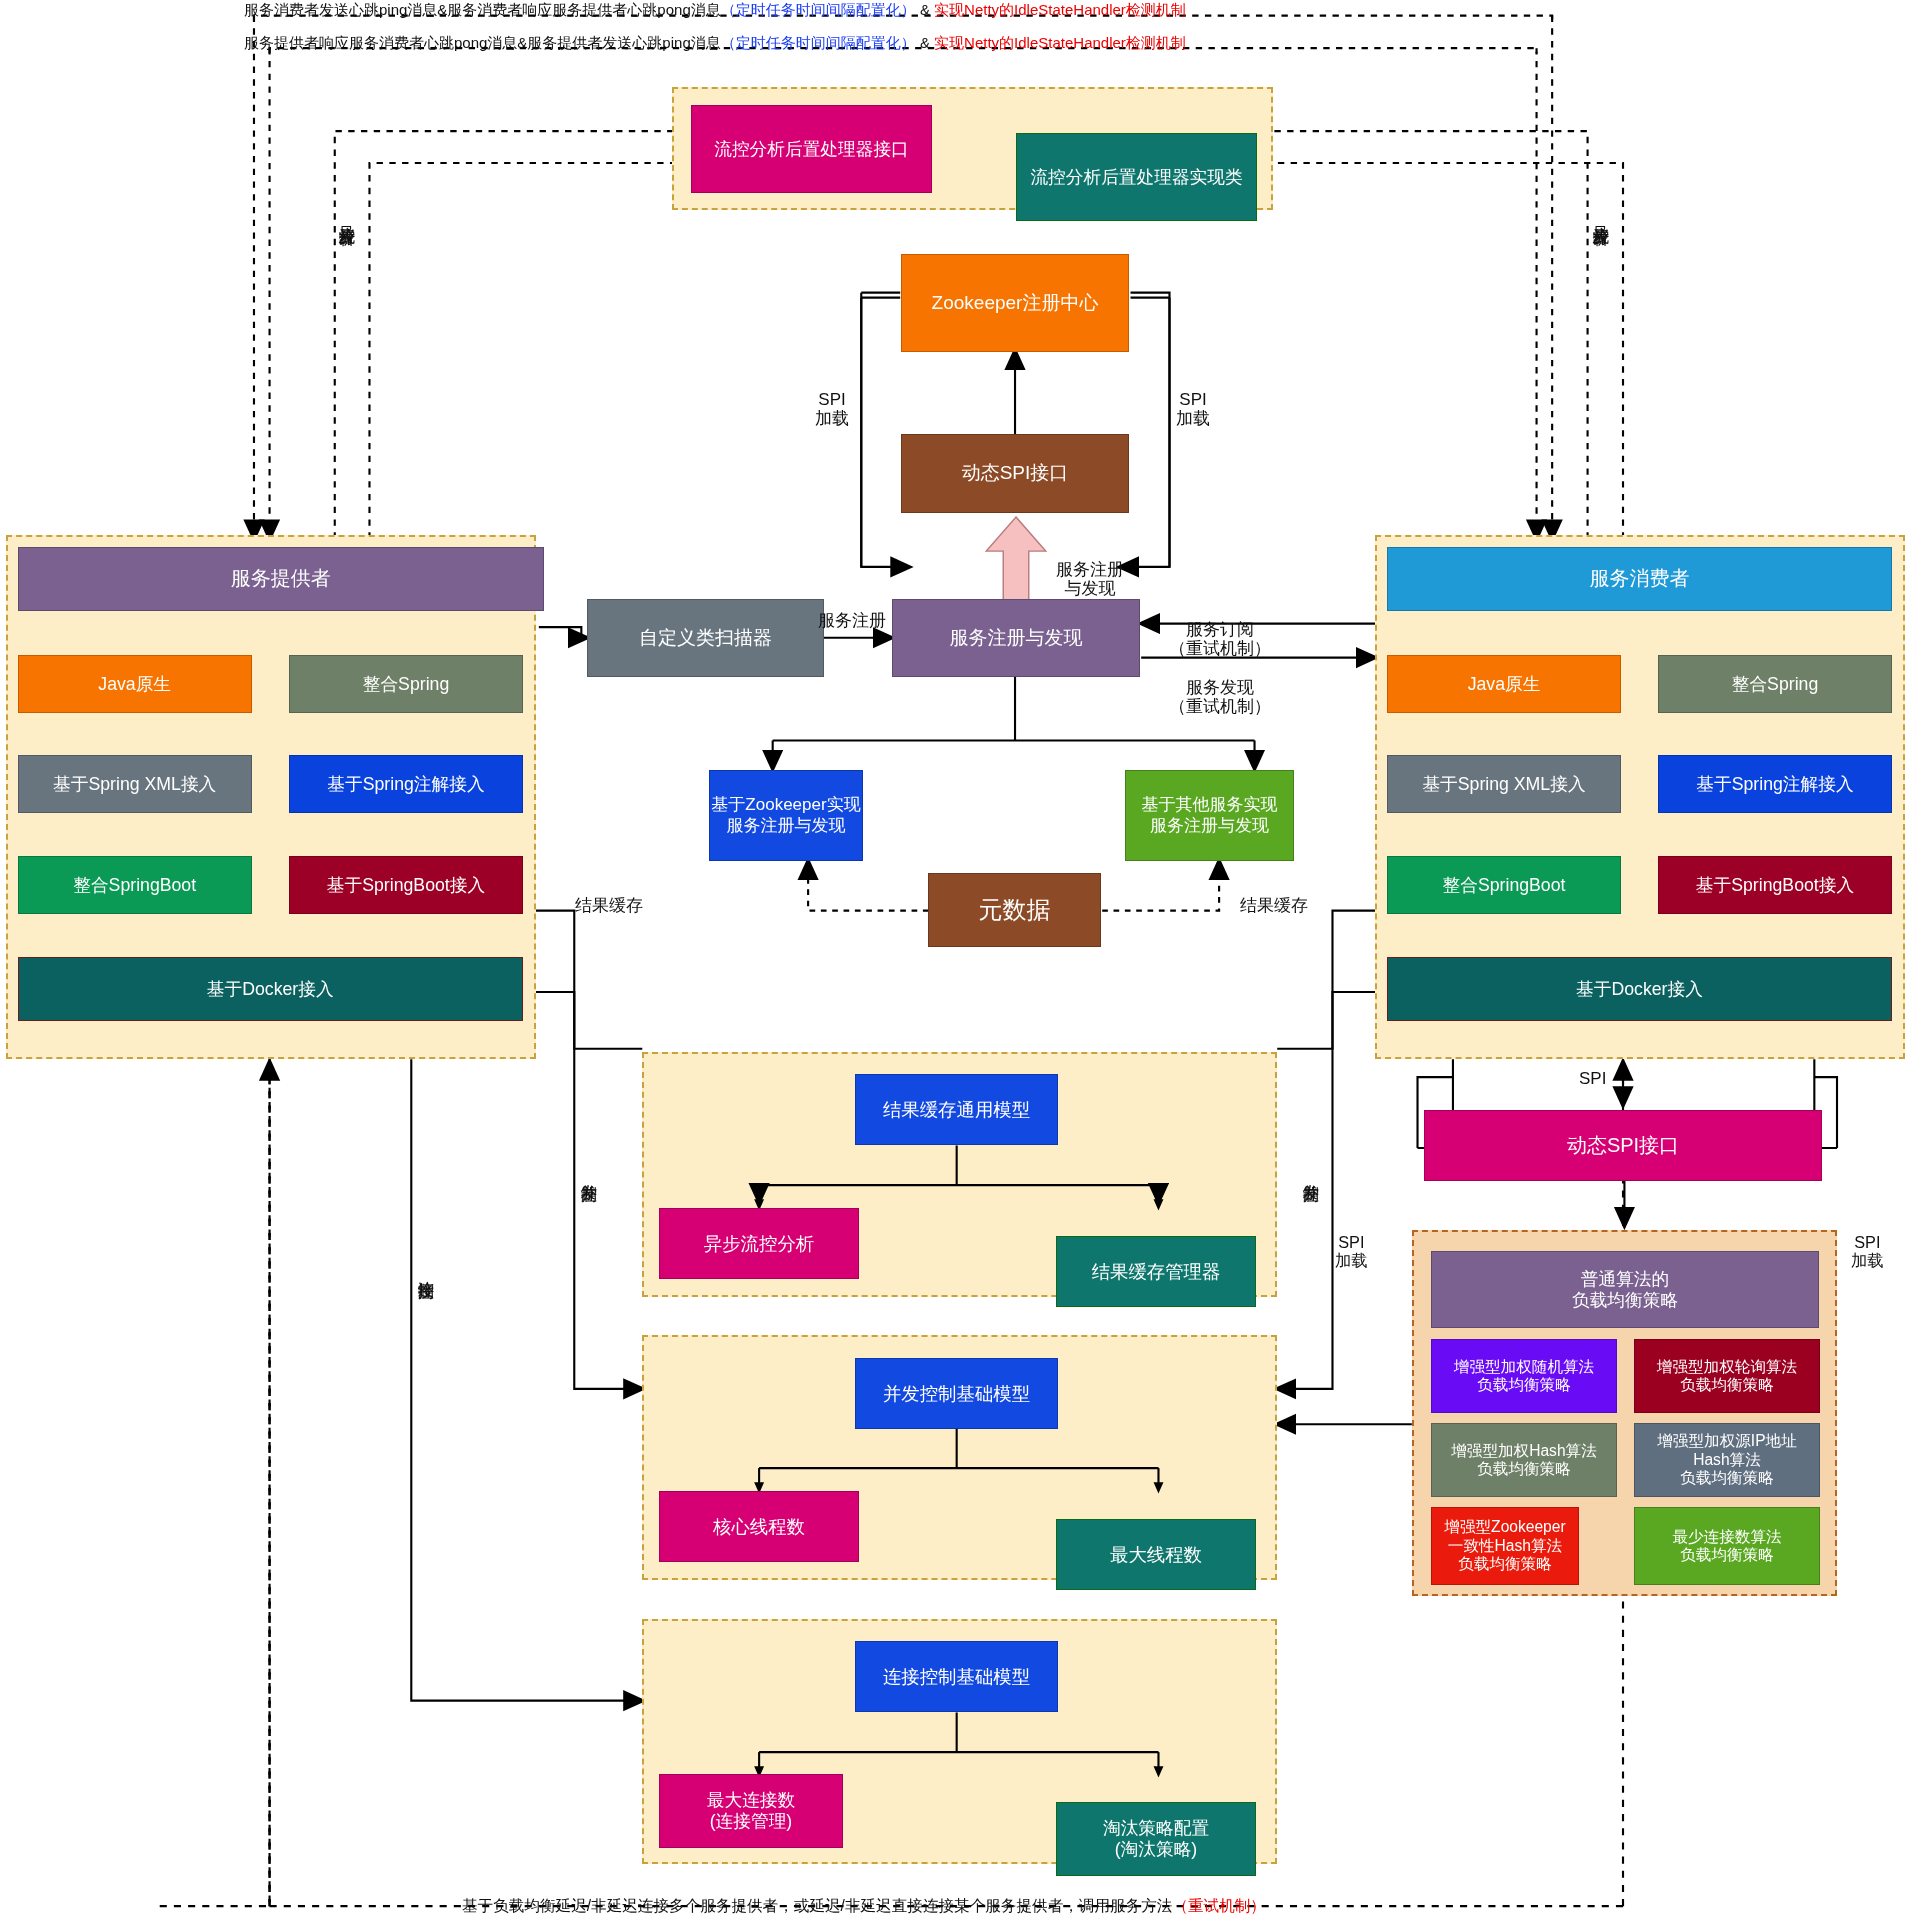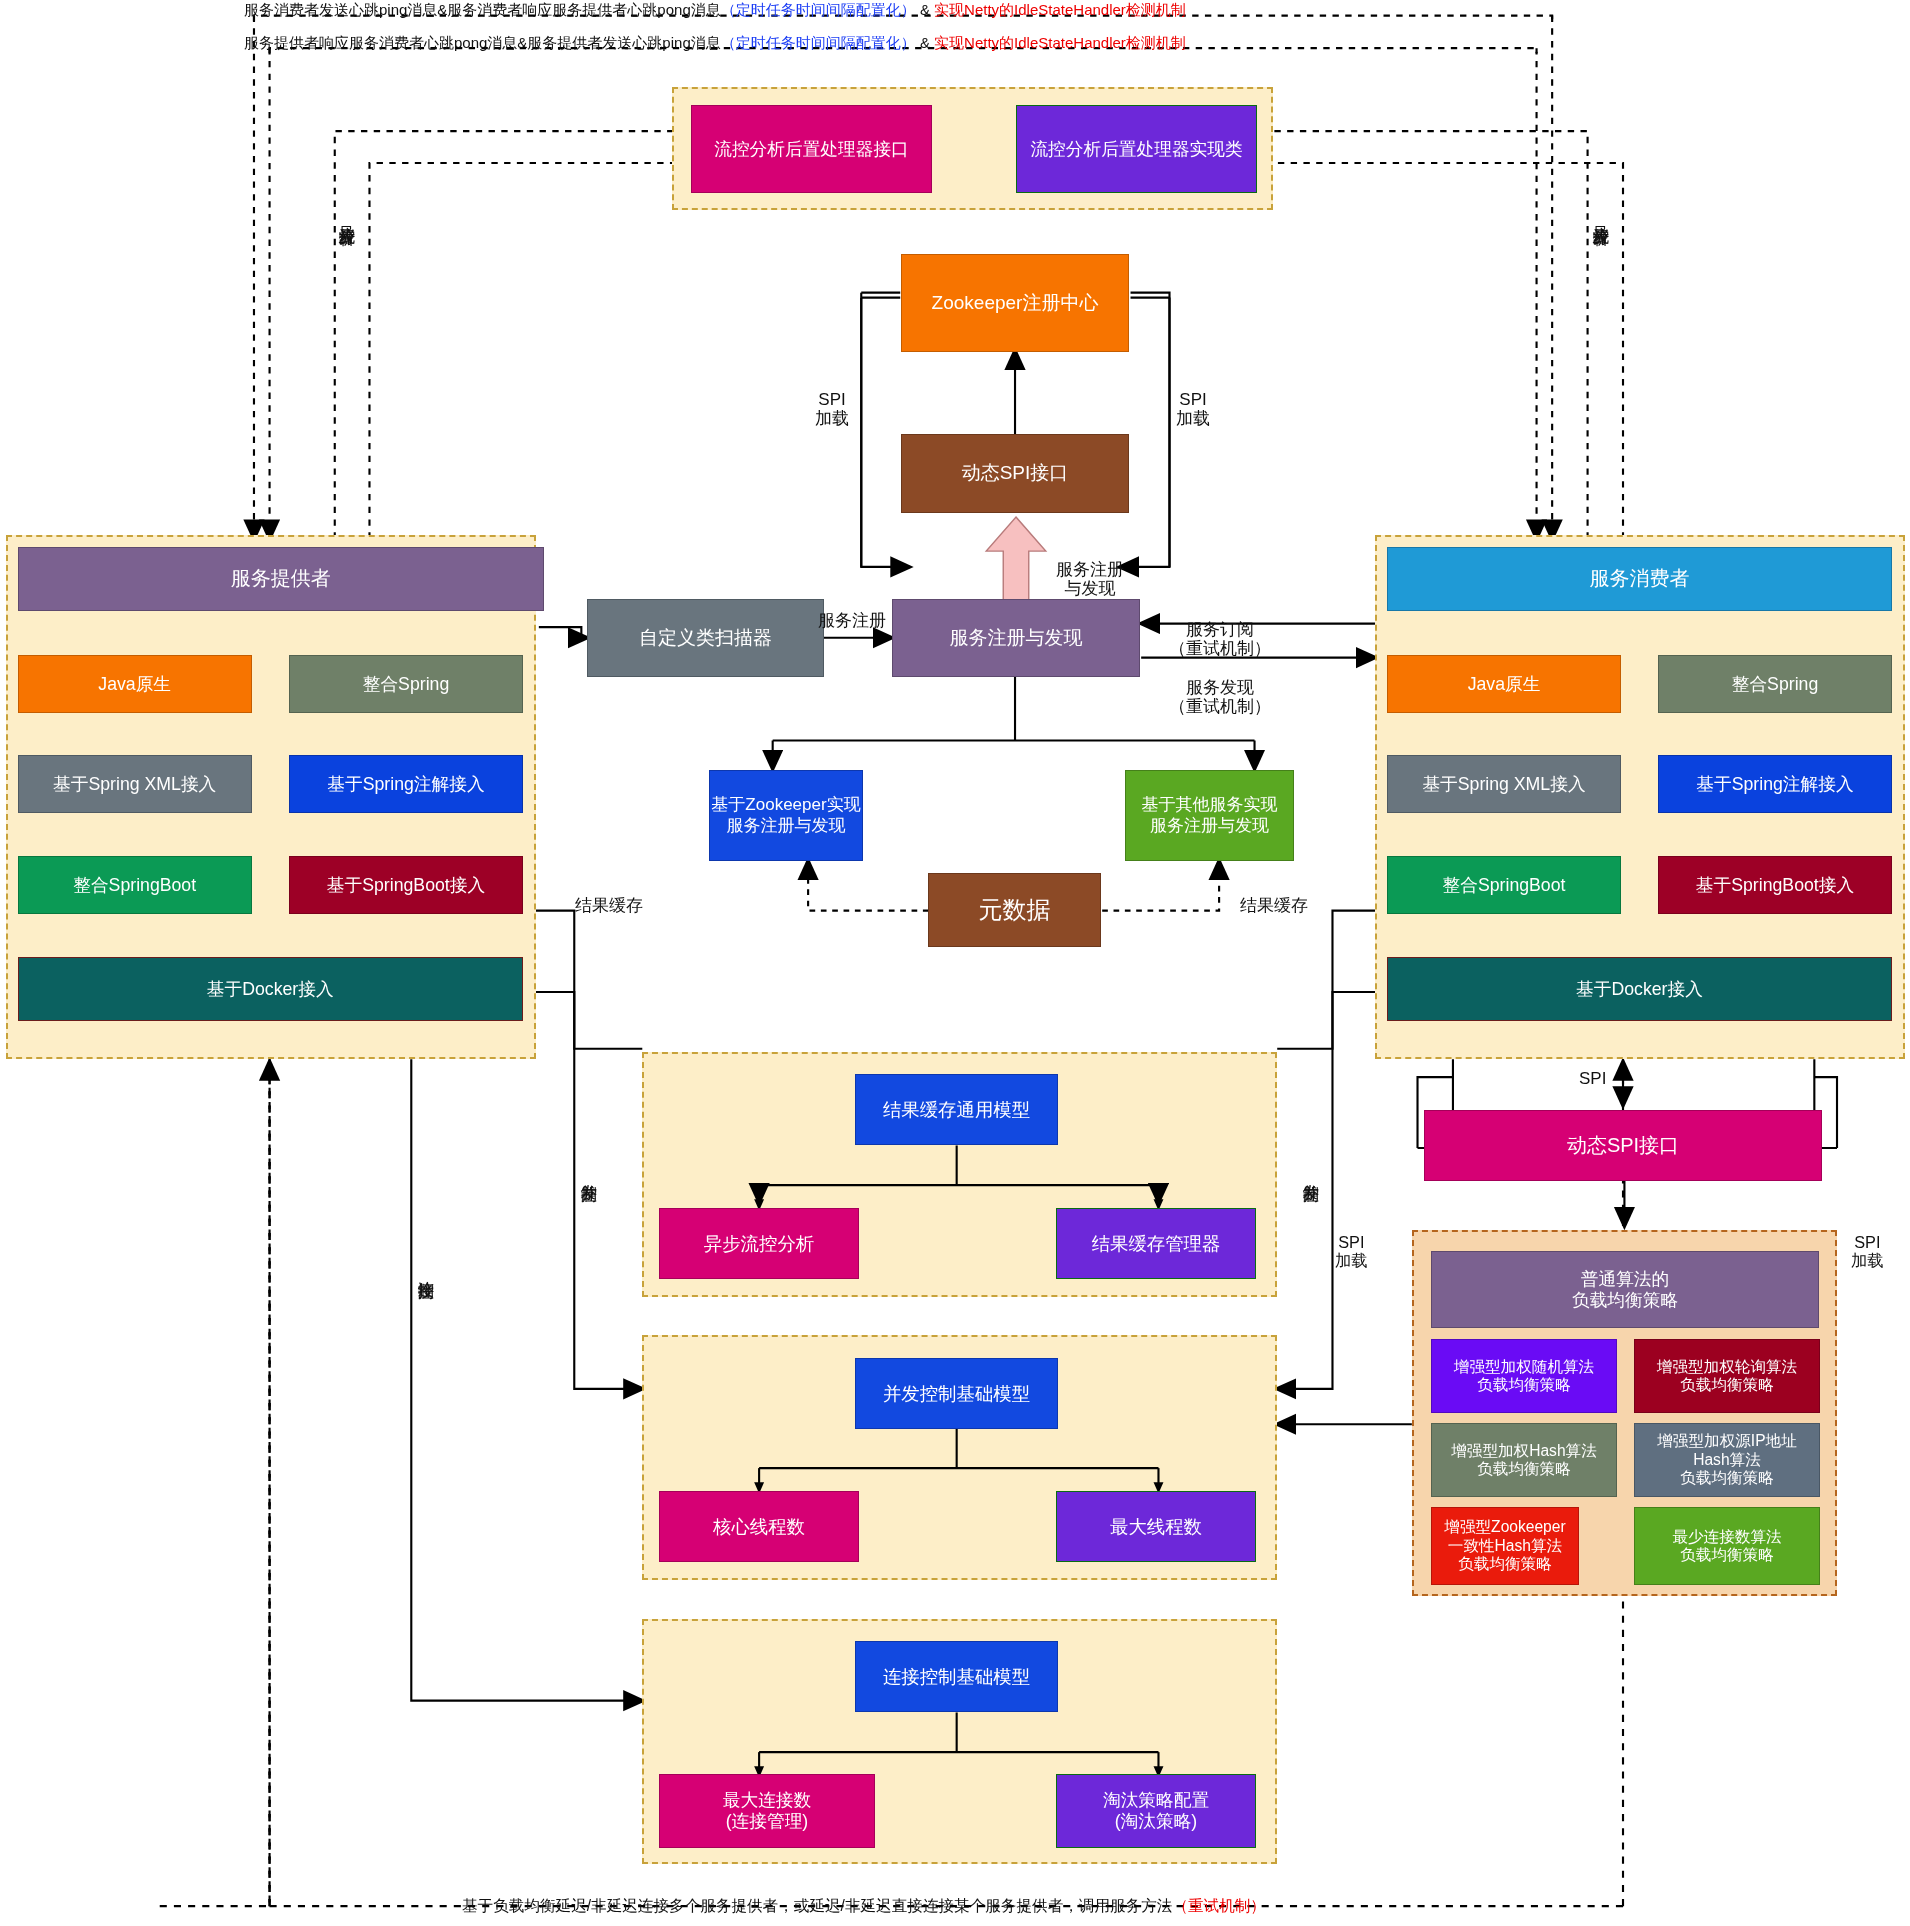--- a/index.html
+++ b/index.html
@@ -27,21 +27,21 @@
   .c-purple{background:#7b6190;border:1.4px solid #5e4a6e;}
   .c-orange{background:#f77400;border:1.4px solid #c45d00;}
   .c-olive{background:#6f8068;border:1.4px solid #556350;}
   .c-slate{background:#69757e;border:1.4px solid #4f5a62;}
   .c-blue{background:#0a42de;border:1.4px solid #0833ab;text-align:right;}
   .c-green{background:#0b9a55;border:1.4px solid #07783f;}
   .c-maroon{background:#9d0026;border:1.4px solid #7a001d;}
   .c-teal{background:#0b6160;border:1.4px solid #6b1d1d;}
   .c-lightblue{background:#1f9ad6;border:1.4px solid #1878a8;}
   .c-pink{background:#d60074;border:1.4px solid #a50059;}
-  .c-kgreen{background:#6d28d9;border:1.4px solid #0a6b13;}
+  .c-kgreen{background:#0f766e;border:1.4px solid #0a6b13;margin-top:28px;}
   .c-brown{background:#8c4a26;border:1.4px solid #6b381c;}
   .c-zkblue{background:#1249e0;border:1.4px solid #0d37ad;}
   .c-lgreen{background:#5aa822;border:1.4px solid #45801a;}
   .c-violet{background:#6a0bf5;border:1.4px solid #5209c0;}
   .c-crimson{background:#9c0020;border:1.4px solid #78001a;}
   .c-sage{background:#6f8068;border:1.4px solid #556350;}
   .c-steel{background:#5f6f80;border:1.4px solid #495765;}
   .c-red{background:#ea1b0c;border:1.4px solid #b61409;}
 </style>
 </head>
@@ -242,21 +242,21 @@
       <path d="M165,188 L165,212"></path>
       <path d="M729,188 L729,212"></path>
     </g>
     <g fill="#000">
       <path d="M158,208 L172,208 L165,224 z"></path>
       <path d="M722,208 L736,208 L729,224 z"></path>
     </g>
   </svg>
 
   <div class="box c-zkblue" style="left:855px;top:1641px;width:203px;height:71px;font-size:18.4px;">连接控制基础模型</div>
-  <div class="box c-pink" style="left:659px;top:1774px;width:216px;height:74px;font-size:17.7px;">最大连接数
+  <div class="box c-pink" style="left:659px;top:1774px;width:184px;height:74px;font-size:17.7px;">最大连接数
 (连接管理)</div>
   <div class="box c-kgreen" style="left:1056px;top:1774px;width:200px;height:74px;font-size:17.7px;">淘汰策略配置
 (淘汰策略)</div>
   <svg style="position:absolute;left:642px;top:1619px;width:635px;height:245px;z-index:4;" viewBox="0 0 896 346">
     <g stroke="#000" stroke-width="3" fill="none">
       <path d="M444,132 L444,188"></path>
       <path d="M165,188 L729,188"></path>
       <path d="M165,188 L165,212"></path>
       <path d="M729,188 L729,212"></path>
     </g>

